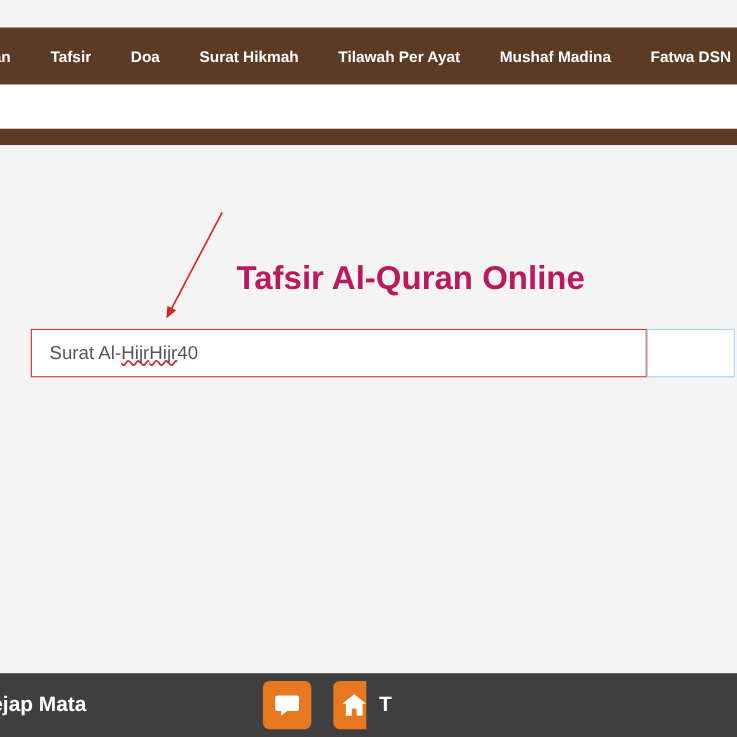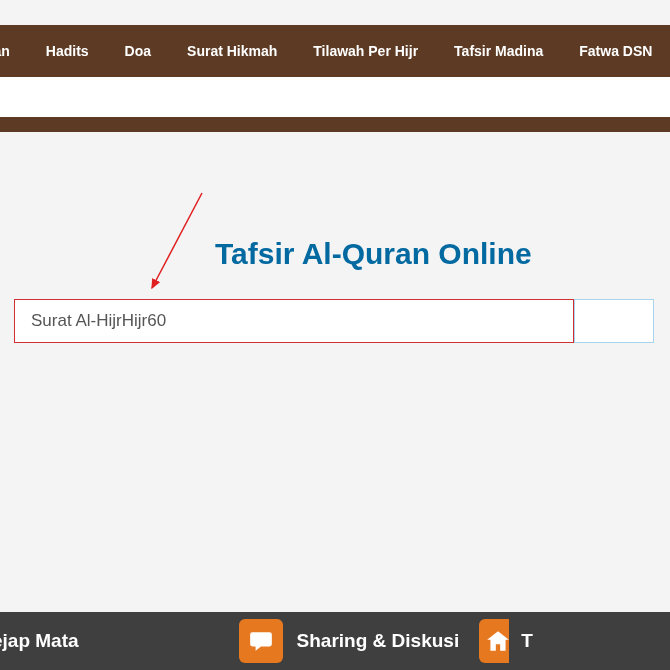--- a/index.html
+++ b/index.html
@@ -54,47 +54,48 @@
       position: absolute;
       top: 56px;
       left: 140px;
       width: 80px;
       height: 110px;
       pointer-events: none;
     }
     .title {
       font-size: 30px;
       font-weight: 600;
-      color: #0369a1;
+      color: #be185d;
       margin-left: 215px;
       margin-bottom: 28px;
     }
     .search-row {
       display: flex;
       align-items: flex-start;
-      margin-left: 14px;
+      margin-left: 28px;
     }
     .search-input {
       width: 560px;
       height: 44px;
       border: 1.5px solid #d03030;
       background: #ffffff;
       font-size: 17px;
       color: #555555;
       padding: 0 16px;
       outline: none;
     }
     .search-button {
       width: 80px;
       height: 44px;
       background: #ffffff;
       border: 1px solid #a8d4f0;
       cursor: pointer;
     }
     .spellcheck {
+      text-decoration: underline;
       text-decoration-color: #d03030;
       text-decoration-style: wavy;
       text-decoration-skip-ink: none;
     }
     .footer {
       position: absolute;
       bottom: 0;
       left: 0;
       right: 0;
       height: 58px;
@@ -149,25 +150,25 @@
       height: 26px;
     }
   </style>
 </head>
 <body>
 
 <div class="top-bar"></div>
 
 <div class="nav-bar">
   <div class="nav-item">ran</div>
-  <div class="nav-item">Hadits</div>
+  <div class="nav-item">Tafsir</div>
   <div class="nav-item">Doa</div>
   <div class="nav-item">Surat Hikmah</div>
-  <div class="nav-item">Tilawah Per Hijr</div>
-  <div class="nav-item">Tafsir Madina</div>
+  <div class="nav-item">Tilawah Per Ayat</div>
+  <div class="nav-item">Mushaf Madina</div>
   <div class="nav-item">Fatwa DSN</div>
 
 </div>
 
 <div class="white-band"></div>
 <div class="brown-band"></div>
 
 <div class="main-content">
   <svg class="arrow" viewBox="0 0 80 110">
     <defs>
@@ -179,37 +180,36 @@
   </svg>
 
   <h1 class="title">Tafsir Al-Quran Online</h1>
 
   <div class="search-row">
     <div class="search-input" style="display:flex;align-items:center;">
       <span>Surat Al-</span>
         <span class="spellcheck">Hijr</span>
         <span> </span>
         <span class="spellcheck">Hijr</span>
-        <span> 60</span>
+        <span> 40</span>
     </div>
     <button class="search-button"></button>
   </div>
 </div>
 
 <div class="footer">
   <div class="footer-item first">
     <span>ejap Mata</span>
   </div>
   <div class="footer-item">
     <div class="footer-icon orange">
       <svg viewBox="0 0 24 24" fill="#ffffff">
         <path d="M4 4 h16 a2 2 0 0 1 2 2 v9 a2 2 0 0 1 -2 2 h-8 l-5 4 v-4 h-3 a2 2 0 0 1 -2 -2 v-9 a2 2 0 0 1 2 -2 z"></path>
       </svg>
     </div>
-    <span>Sharing &amp; Diskusi</span>
   </div>
   <div class="partial-icon">
     <svg viewBox="0 0 24 24" fill="#ffffff">
       <path d="M12 2 L2 10 h3 v10 h5 v-6 h4 v6 h5 v-10 h3 z"></path>
     </svg>
   </div>
   <div class="footer-item" style="margin-left:12px;">
     <span>T</span>
   </div>
 </div>

